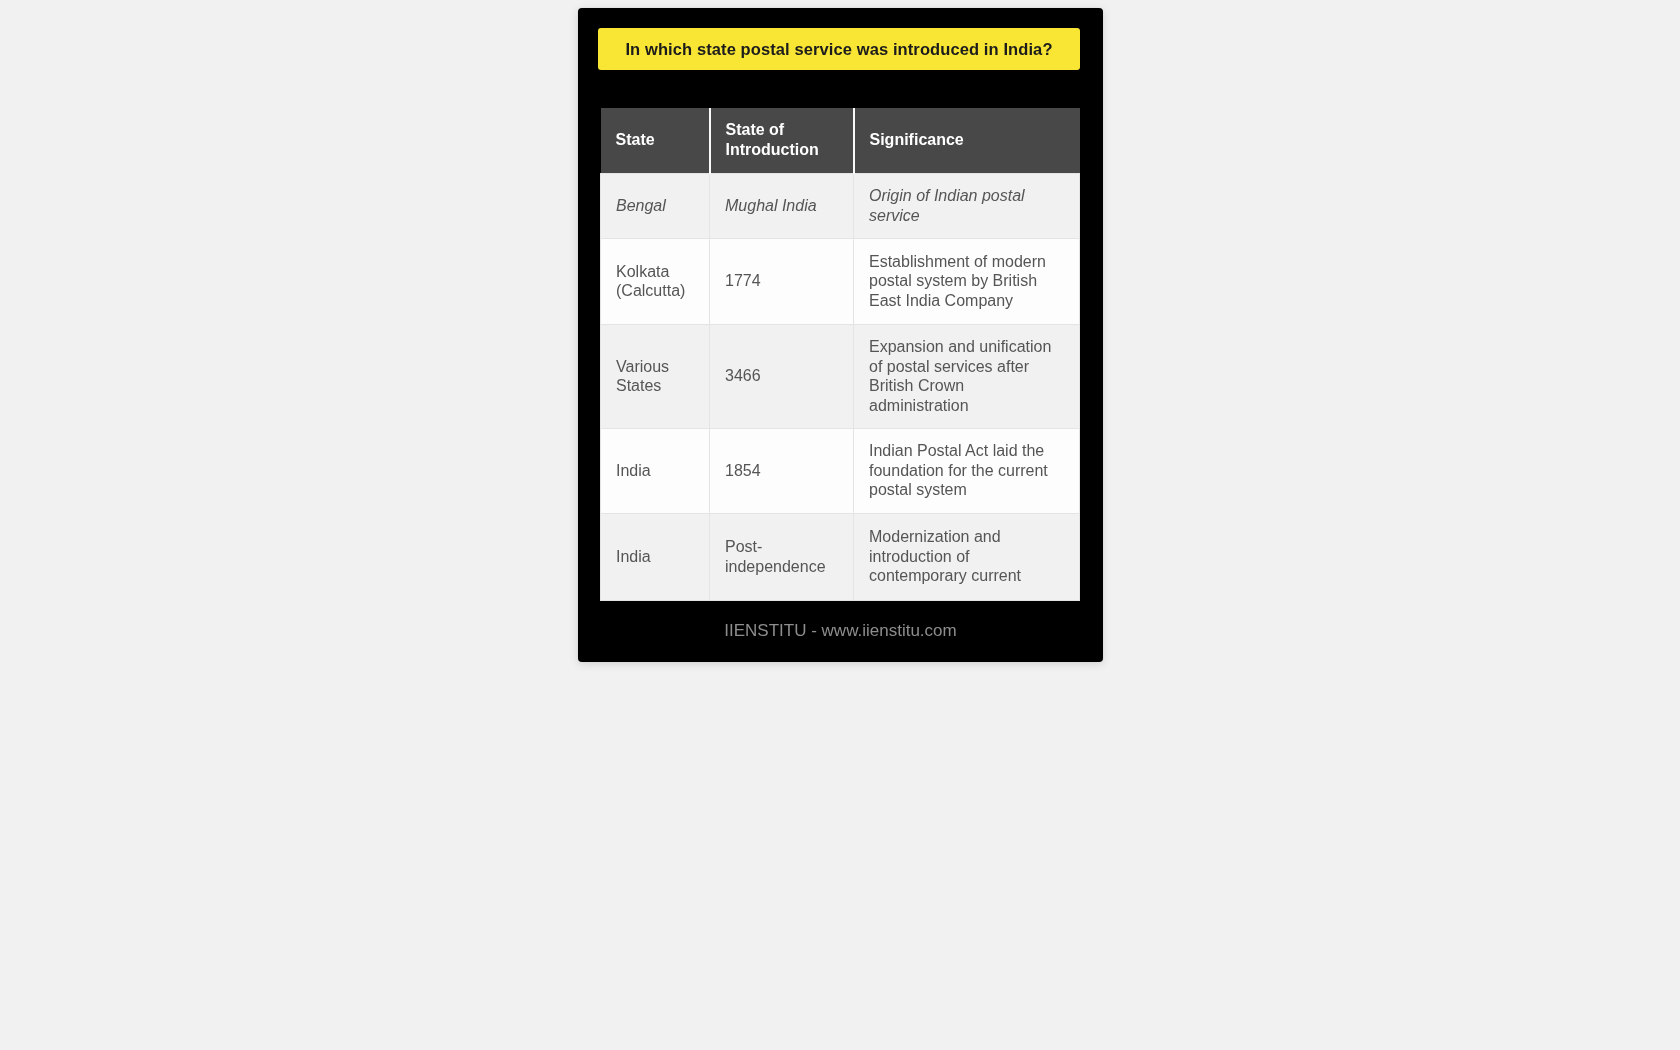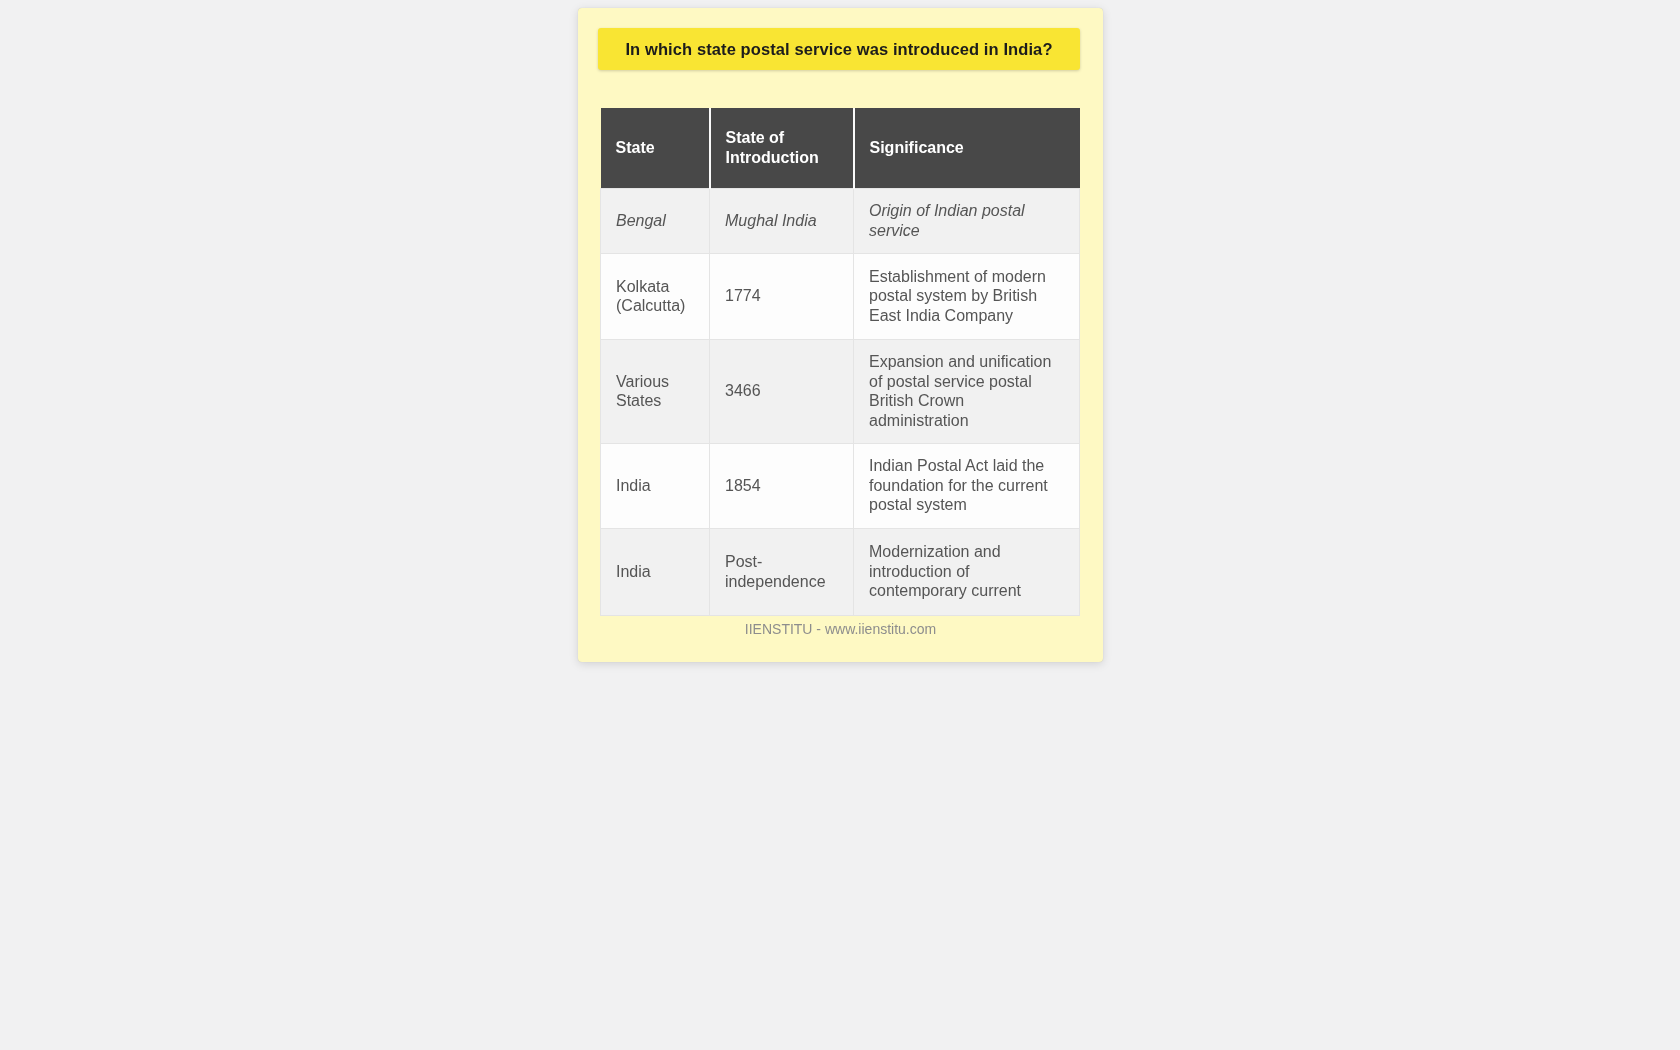--- a/index.html
+++ b/index.html
@@ -9,21 +9,21 @@
     font-family: "Liberation Sans", sans-serif;
     position: relative;
     overflow: hidden;
   }
   .card {
     position: absolute;
     left: 578px;
     top: 8px;
     width: 525px;
     height: 654px;
-    background: #fef9c3;
+    background: #000000;
     border-radius: 4px;
     box-shadow: 0 2px 10px rgba(0,0,0,0.13), 0 0 1px rgba(0,0,0,0.18);
   }
   .banner {
     position: absolute;
     left: 20px;
     top: 20px;
     width: 482px;
     height: 42px;
     background: #f9e533;
@@ -41,21 +41,21 @@
     position: absolute;
     left: 22px;
     top: 100px;
     width: 479px;
     border-collapse: collapse;
     table-layout: fixed;
   }
   col.c1 { width: 109px; }
   col.c2 { width: 144px; }
   col.c3 { width: 226px; }
-  thead tr { height: 80px; }
+  thead tr { height: 65px; }
   th {
     background: #484848;
     color: #ffffff;
     font-weight: bold;
     font-size: 16px;
     line-height: 20px;
     text-align: left;
     vertical-align: middle;
     padding: 10px 15px;
   }
@@ -74,21 +74,21 @@
   tbody tr:nth-child(2) { height: 86px; }
   tbody tr:nth-child(3) { height: 104px; }
   tbody tr:nth-child(4) { height: 85px; }
   tbody tr:nth-child(5) { height: 87px; }
   .footer {
     position: absolute;
     left: 0;
     right: 0;
     top: 613px;
     text-align: center;
-    font-size: 14px;
+    font-size: 17px;
     color: #8d8d8d;
   }
 </style>
 </head>
 <body>
 
 <div class="page">
   <div class="card">
 
     <div class="banner">
@@ -115,21 +115,21 @@
     <td>Origin of Indian postal service</td>
   </tr>
           <tr>
     <td>Kolkata (Calcutta)</td>
     <td>1774</td>
     <td>Establishment of modern postal system by British East India Company</td>
   </tr>
           <tr>
     <td>Various States</td>
     <td>3466</td>
-    <td>Expansion and unification of postal service postal British Crown administration</td>
+    <td>Expansion and unification of postal services after British Crown administration</td>
   </tr>
           <tr>
     <td>India</td>
     <td>1854</td>
     <td>Indian Postal Act laid the foundation for the current postal system</td>
   </tr>
           <tr>
     <td>India</td>
     <td>Post-independence</td>
     <td>Modernization and introduction of contemporary current</td>

